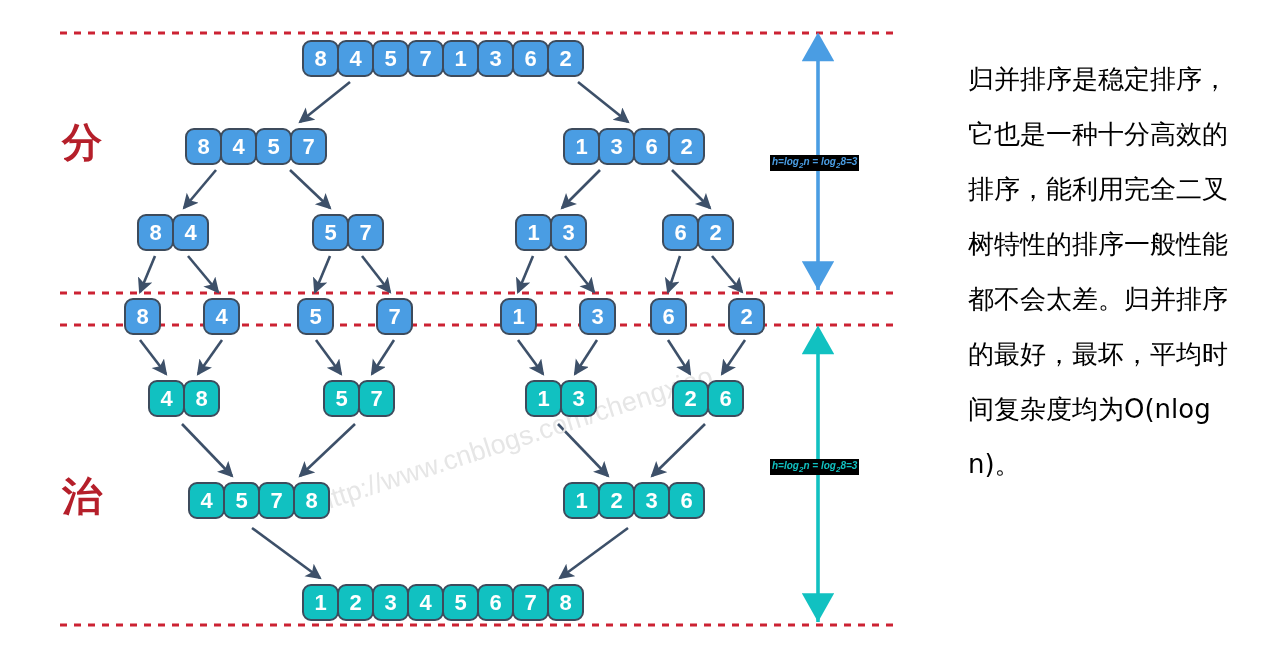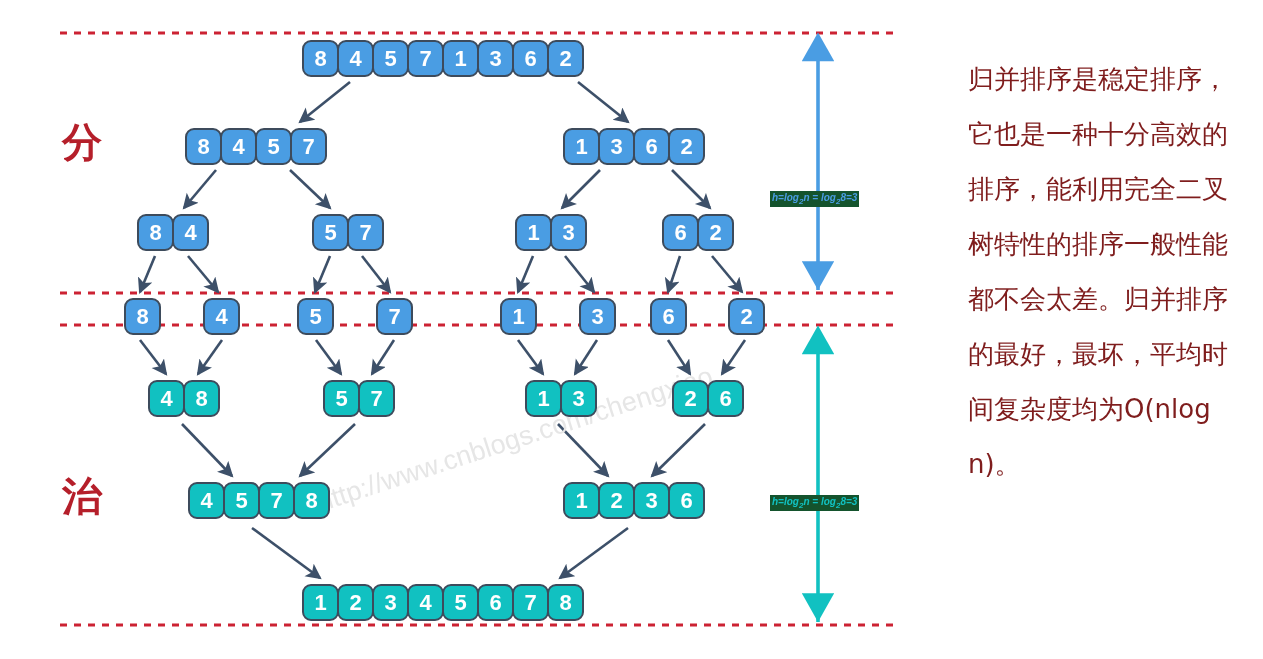--- a/index.html
+++ b/index.html
@@ -93,23 +93,22 @@
   }
 
   
   .h-label {
     position: absolute;
     font-size: 10px;
     font-weight: bold;
     font-style: italic;
     font-family: "Liberation Sans", "DejaVu Sans", sans-serif;
     white-space: nowrap;
-    background: #14532d;
+    background: #000000;
     padding: 1px 2px;
-    margin-top: 36px;
   }
   .h-label sub { font-size: 8px; font-style: italic; }
   .h-label.blue { color: #4a9de3; }
   .h-label.teal { color: #11c1c1; }
 
   
   #watermark {
     position: absolute;
     left: 318px;
     top: 488px;
@@ -126,21 +125,21 @@
 
   
   #side-text {
     position: absolute;
     left: 968px;
     top: 52px;
     width: 268px;
     font-family: "DejaVu Sans", "Liberation Sans", sans-serif;
     font-size: 26px;
     line-height: 55px;
-    color: #7f1d1d;
+    color: #000000;
     letter-spacing: 0px;
     word-break: break-all;
   }
 </style>
 </head>
 <body>
 
 <div id="root">
 
   <div id="diagram">

